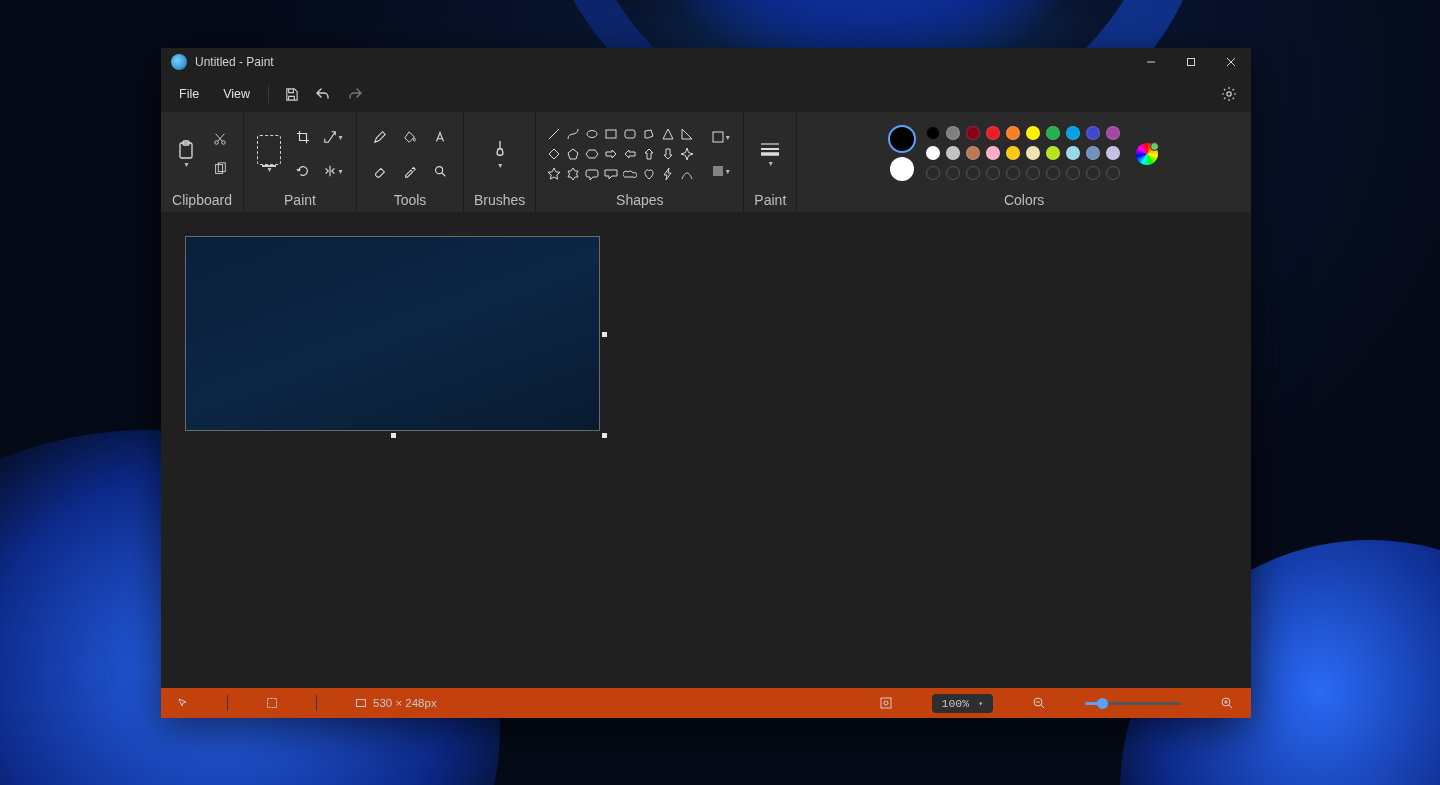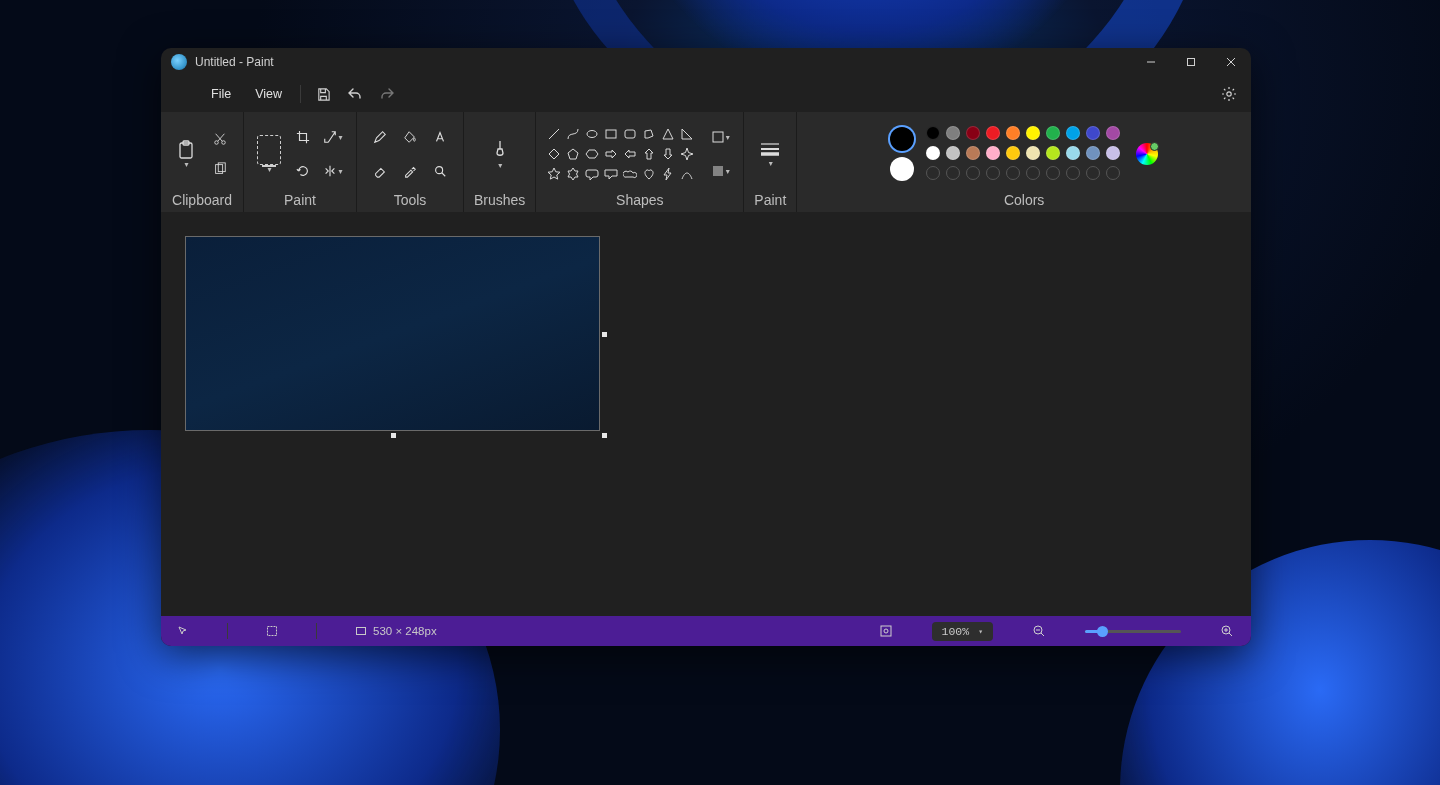--- a/index.html
+++ b/index.html
@@ -18,37 +18,37 @@
      box-shadow: 60px 40px 0 -20px rgba(20,70,200,0.6), -60px 30px 0 -30px rgba(15,55,170,0.5);
   }
   .blob.bl { width:700px; height:600px; left:-200px; top:430px;
      background:radial-gradient(ellipse at 60% 40%, #2a6af5 0%, #0d2a8a 40%, transparent 60%);
   }
   .blob.br { width:500px; height:500px; right:-180px; top:540px;
      background:radial-gradient(ellipse at 40% 30%, #2a6af5 0%, #0d2a8a 40%, transparent 60%);
   }
 
   .window {
-    position:absolute; left:161px; top:48px; width:1090px; height:598px;
-    background:#202020; border-radius:10px; overflow:hidden;
+    position:absolute; left:161px; top:48px; width:1090px; height:670px;
+    background:#202020; border-radius:0; overflow:hidden;
     box-shadow:0 10px 40px rgba(0,0,0,0.6);
     display:flex; flex-direction:column;
   }
 
   
   .titlebar { height:28px; display:flex; align-items:center; color:#d0d0d0; font-size:12px; }
   .titlebar .app-icon { width:16px; height:16px; margin:0 8px 0 10px;
      background:radial-gradient(circle at 40% 40%, #7ad1ff 0%, #3a9ad0 60%, #1a6aa0 100%); border-radius:50%; }
   .titlebar .title { flex:0 0 auto; }
   .titlebar .spacer { flex:1; }
   .winbtn { width:40px; height:28px; display:flex; align-items:center; justify-content:center; color:#d0d0d0; }
   .winbtn svg,.ico svg { display:block; }
 
   
-  .menubar { height:36px; display:flex; align-items:center; gap:4px; padding:0 8px; color:#e0e0e0; font-size:12.5px;margin-left:32px; }
+  .menubar { height:36px; display:flex; align-items:center; gap:4px; padding:0 8px; color:#e0e0e0; font-size:12.5px; }
   .menubar .menu { padding:4px 10px; border-radius:4px; }
   .menubar .divider { width:1px; height:18px; background:#3a3a3a; margin:0 4px; }
   .ico { width:28px; height:28px; display:flex; align-items:center; justify-content:center; color:#d0d0d0; border-radius:4px; }
   .ico.dim { color:#777; }
   .menubar .right { margin-left:auto; }
 
   
   .ribbon { height:100px; background:#2a2a2a; display:flex; align-items:stretch; }
   .group { border-right:1px solid #1b1b1b; padding:6px 10px 4px; display:flex; flex-direction:column; align-items:center; }
   .group:last-child { border-right:none; }
@@ -84,21 +84,21 @@
   .workspace { flex:1; background:#202020; position:relative; overflow:hidden; }
   .canvas { position:absolute; left:24px; top:24px; width:415px; height:195px;
     background:linear-gradient(160deg,#0a1f3a 0%, #0c2644 50%, #091a30 100%);
     border:1px solid #6a6a6a; }
   .handle { position:absolute; width:5px; height:5px; background:#e8e8e8; }
   .h-e { left:441px; top:120px; }
   .h-s { left:230px; top:221px; }
   .h-se{ left:441px; top:221px; }
 
   
-  .statusbar { height:30px; background:#4c1d95; display:flex; align-items:center; color:#c8c8c8; font-size:11.5px; padding:0 10px; gap:32px; }
+  .statusbar { height:30px; background:#c2410c; display:flex; align-items:center; color:#c8c8c8; font-size:11.5px; padding:0 10px; gap:32px; }
   .statusbar .cell { display:flex; align-items:center; gap:6px; padding:0 6px; }
   .statusbar .sep { width:1px; height:16px; background:#3a3a3a; }
   .statusbar .grow { flex:1; }
   .zoomlvl { background:#2e2e2e; padding:3px 10px; border-radius:4px; display:flex; align-items:center; gap:8px;font-family:Liberation Mono, monospace;}
   .slider { width:96px; height:3px; background:#555; border-radius:2px; position:relative; }
   .slider::before { content:""; position:absolute; left:0; top:0; width:14px; height:3px; background:#5aa0ff; border-radius:2px;}
   .slider .knob { position:absolute; left:12px; top:-4px; width:11px; height:11px; border-radius:50%; background:#5aa0ff; }
 
 </style>
 </head>

